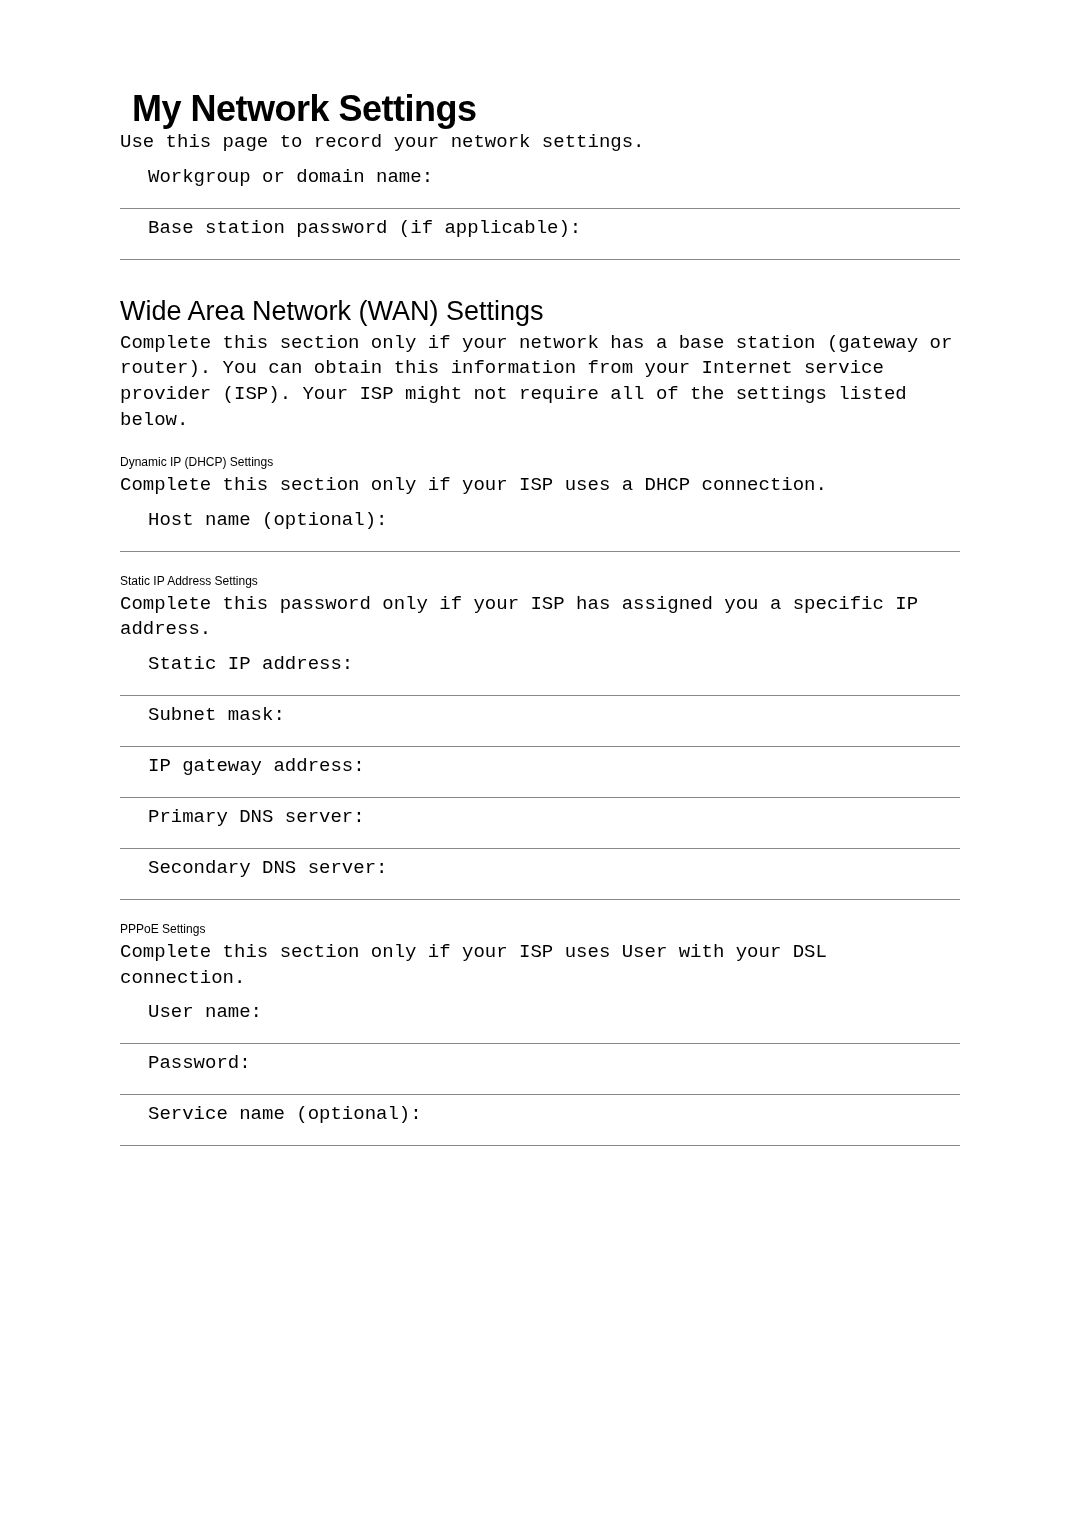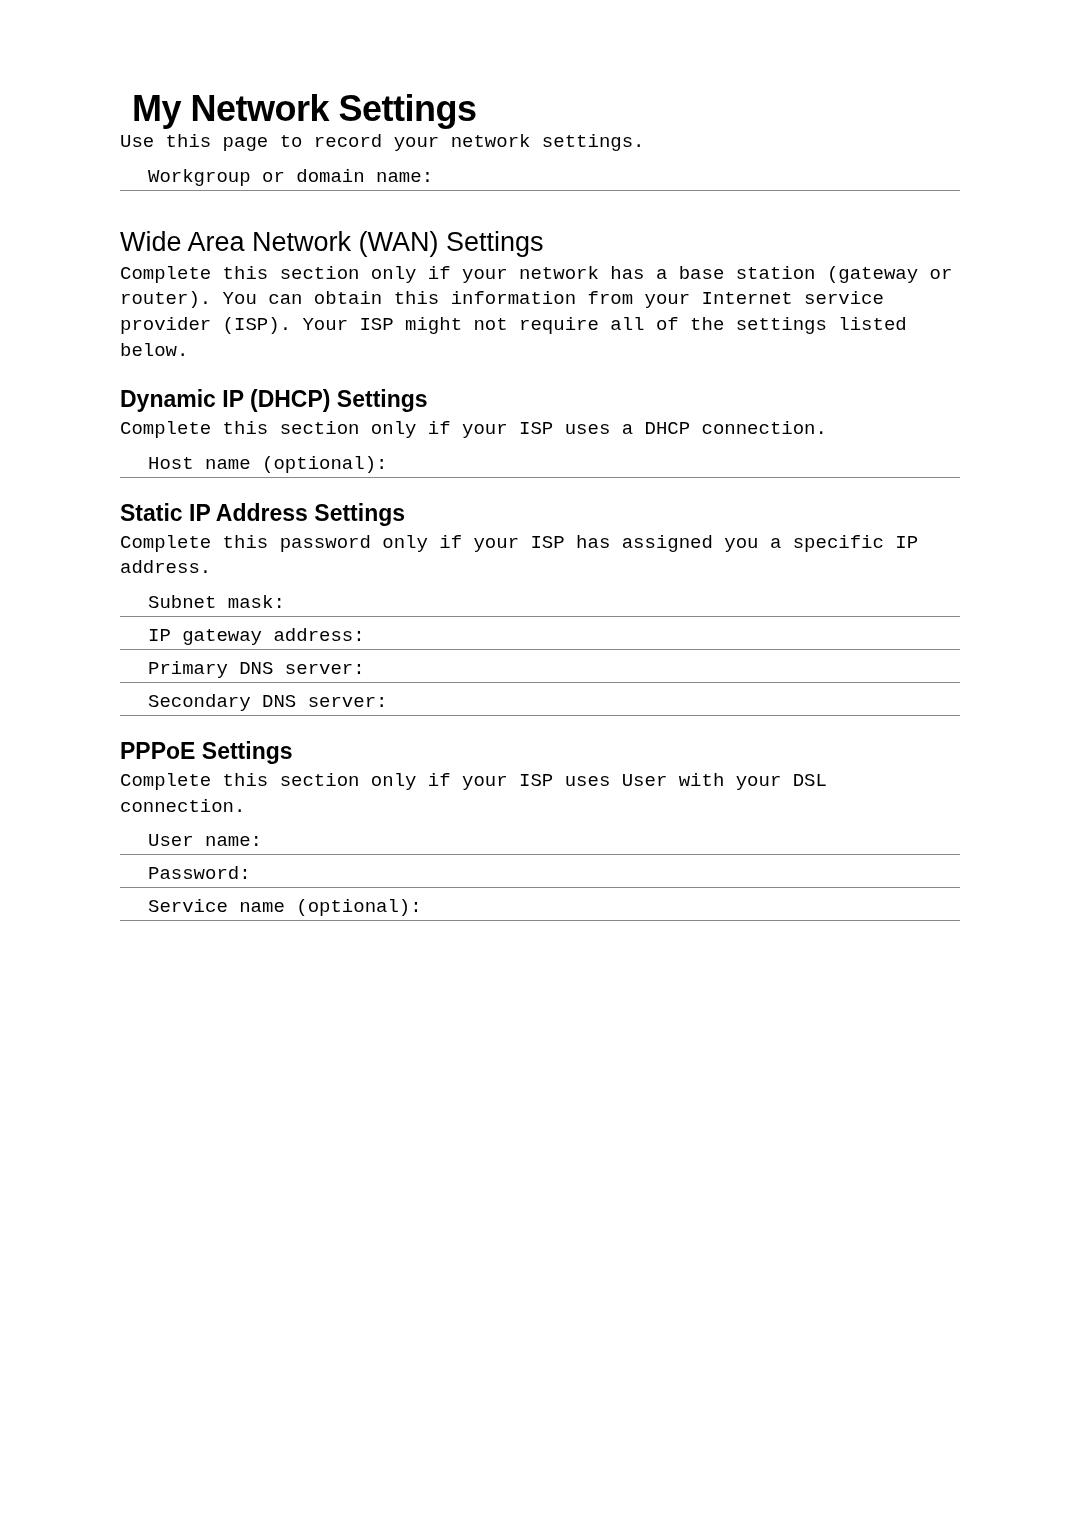--- a/index.html
+++ b/index.html
@@ -30,35 +30,35 @@
     }
     h2.section-title {
       font-family: Arial, sans-serif;
       font-weight: normal;
       font-size: 27px;
       margin-top: 36px;
       margin-bottom: 4px;
     }
     h3.subsection-title {
       font-family: "Arial Black", Arial, sans-serif;
-      font-weight: 700;
-      font-size: 23px;
+      font-weight: 400;
+      font-size: 12px;
       margin-top: 22px;
       margin-bottom: 4px;
     }
     .field-group {
       margin-top: 4px;
     }
     .field-row {
       display: flex;
       align-items: flex-end;
       padding-left: 28px;
       margin-top: 8px;
       border-bottom: 1px solid #888;
-      padding-bottom: 2px;
+      padding-bottom: 20px;
     }
     .field-label {
       font-size: 19px;
       white-space: nowrap;
     }
     .field-input {
       flex: 1;
       border: none;
       outline: none;
       font-size: 19px;
@@ -71,37 +71,45 @@
 <body>
 
 <h1 class="page-title">My Network Settings</h1>
 <p class="description">Use this page to record your network settings.</p>
 
 <div class="field-group">
   <div class="field-row">
     <span class="field-label">Workgroup or domain name:</span>
     <input class="field-input" type="text" value="" style="">
   </div>
+  <div class="field-row">
+    <span class="field-label">Base station password (if applicable):</span>
+    <input class="field-input" type="text" value="" style="">
+  </div>
 </div>
 
 <h2 class="section-title">Wide Area Network (WAN) Settings</h2>
 <p class="description">Complete this section only if your network has a base station (gateway or router). You can obtain this information from your Internet service provider (ISP). Your ISP might not require all of the settings listed below.</p>
 
 <h3 class="subsection-title">Dynamic IP (DHCP) Settings</h3>
 <p class="description">Complete this section only if your ISP uses a DHCP connection.</p>
 <div class="field-group">
   <div class="field-row">
     <span class="field-label">Host name (optional):</span>
     <input class="field-input" type="text" value="" style="">
   </div>
 </div>
 
 <h3 class="subsection-title">Static IP Address Settings</h3>
 <p class="description">Complete this password only if your ISP has assigned you a specific IP address.</p>
 <div class="field-group">
+  <div class="field-row">
+    <span class="field-label">Static IP address:</span>
+    <input class="field-input" type="text" value="" style="">
+  </div>
   <div class="field-row">
     <span class="field-label">Subnet mask:</span>
     <input class="field-input" type="text" value="" style="">
   </div>
   <div class="field-row">
     <span class="field-label">IP gateway address:</span>
     <input class="field-input" type="text" value="" style="">
   </div>
   <div class="field-row">
     <span class="field-label">Primary DNS server:</span>

